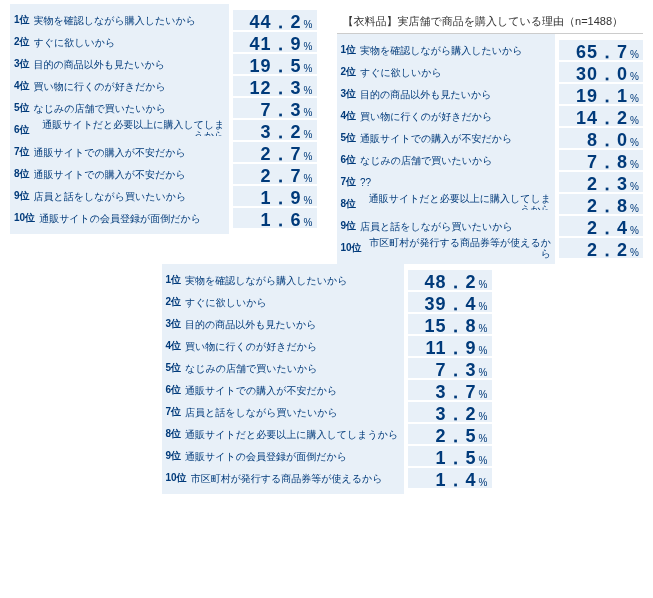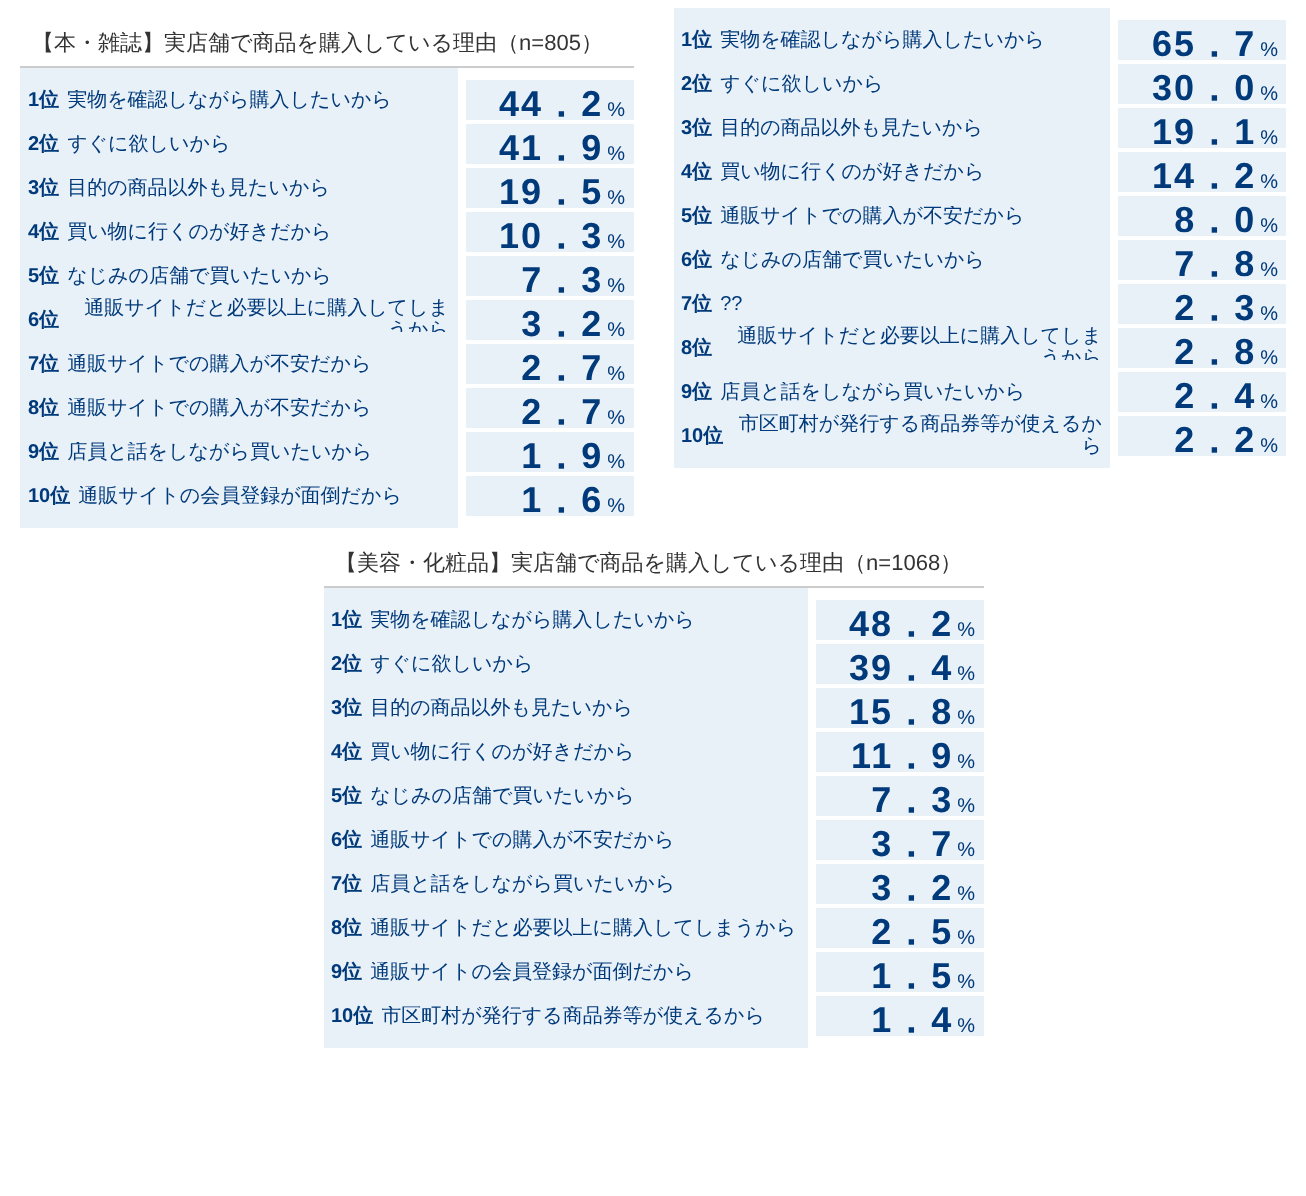--- a/index.html
+++ b/index.html
@@ -82,21 +82,20 @@
   .center-block {
     width: 330px;
     margin: 0 auto;
   }
 </style>
 </head>
 <body>
 
 <div class="top-row">
   <div class="block">
-    <div class="block-title">【本・雑誌】実店舗で商品を購入している理由（n=805）</div>
     <div>
         <div class="row">
           <div class="row-label">
             <span class="rank">1位</span>
             <span class="reason">実物を確認しながら購入したいから</span>
           </div>
           <div class="row-value">
             <span class="val-num">44．2</span>
             <span class="val-pct">%</span>
           </div>
@@ -120,21 +119,21 @@
             <span class="val-num">19．5</span>
             <span class="val-pct">%</span>
           </div>
         </div>
         <div class="row">
           <div class="row-label">
             <span class="rank">4位</span>
             <span class="reason">買い物に行くのが好きだから</span>
           </div>
           <div class="row-value">
-            <span class="val-num">10．3</span>
+            <span class="val-num">12．3</span>
             <span class="val-pct">%</span>
           </div>
         </div>
         <div class="row">
           <div class="row-label">
             <span class="rank">5位</span>
             <span class="reason">なじみの店舗で買いたいから</span>
           </div>
           <div class="row-value">
             <span class="val-num">7．3</span>
@@ -187,20 +186,21 @@
             <span class="reason">通販サイトの会員登録が面倒だから</span>
           </div>
           <div class="row-value">
             <span class="val-num">1．6</span>
             <span class="val-pct">%</span>
           </div>
         </div>
       </div>
   </div>
   <div class="block">
+    <div class="block-title">【衣料品】実店舗で商品を購入している理由（n=1488）</div>
     <div>
         <div class="row">
           <div class="row-label">
             <span class="rank">1位</span>
             <span class="reason">実物を確認しながら購入したいから</span>
           </div>
           <div class="row-value">
             <span class="val-num">65．7</span>
             <span class="val-pct">%</span>
           </div>
@@ -293,21 +293,20 @@
           <div class="row-value">
             <span class="val-num">2．2</span>
             <span class="val-pct">%</span>
           </div>
         </div>
       </div>
   </div>
 </div>
 
 <div class="center-block">
-  <div class="block-title">【美容・化粧品】実店舗で商品を購入している理由（n=1068）</div>
   <div>
       <div class="row">
         <div class="row-label">
           <span class="rank">1位</span>
           <span class="reason">実物を確認しながら購入したいから</span>
         </div>
         <div class="row-value">
           <span class="val-num">48．2</span>
           <span class="val-pct">%</span>
         </div>

